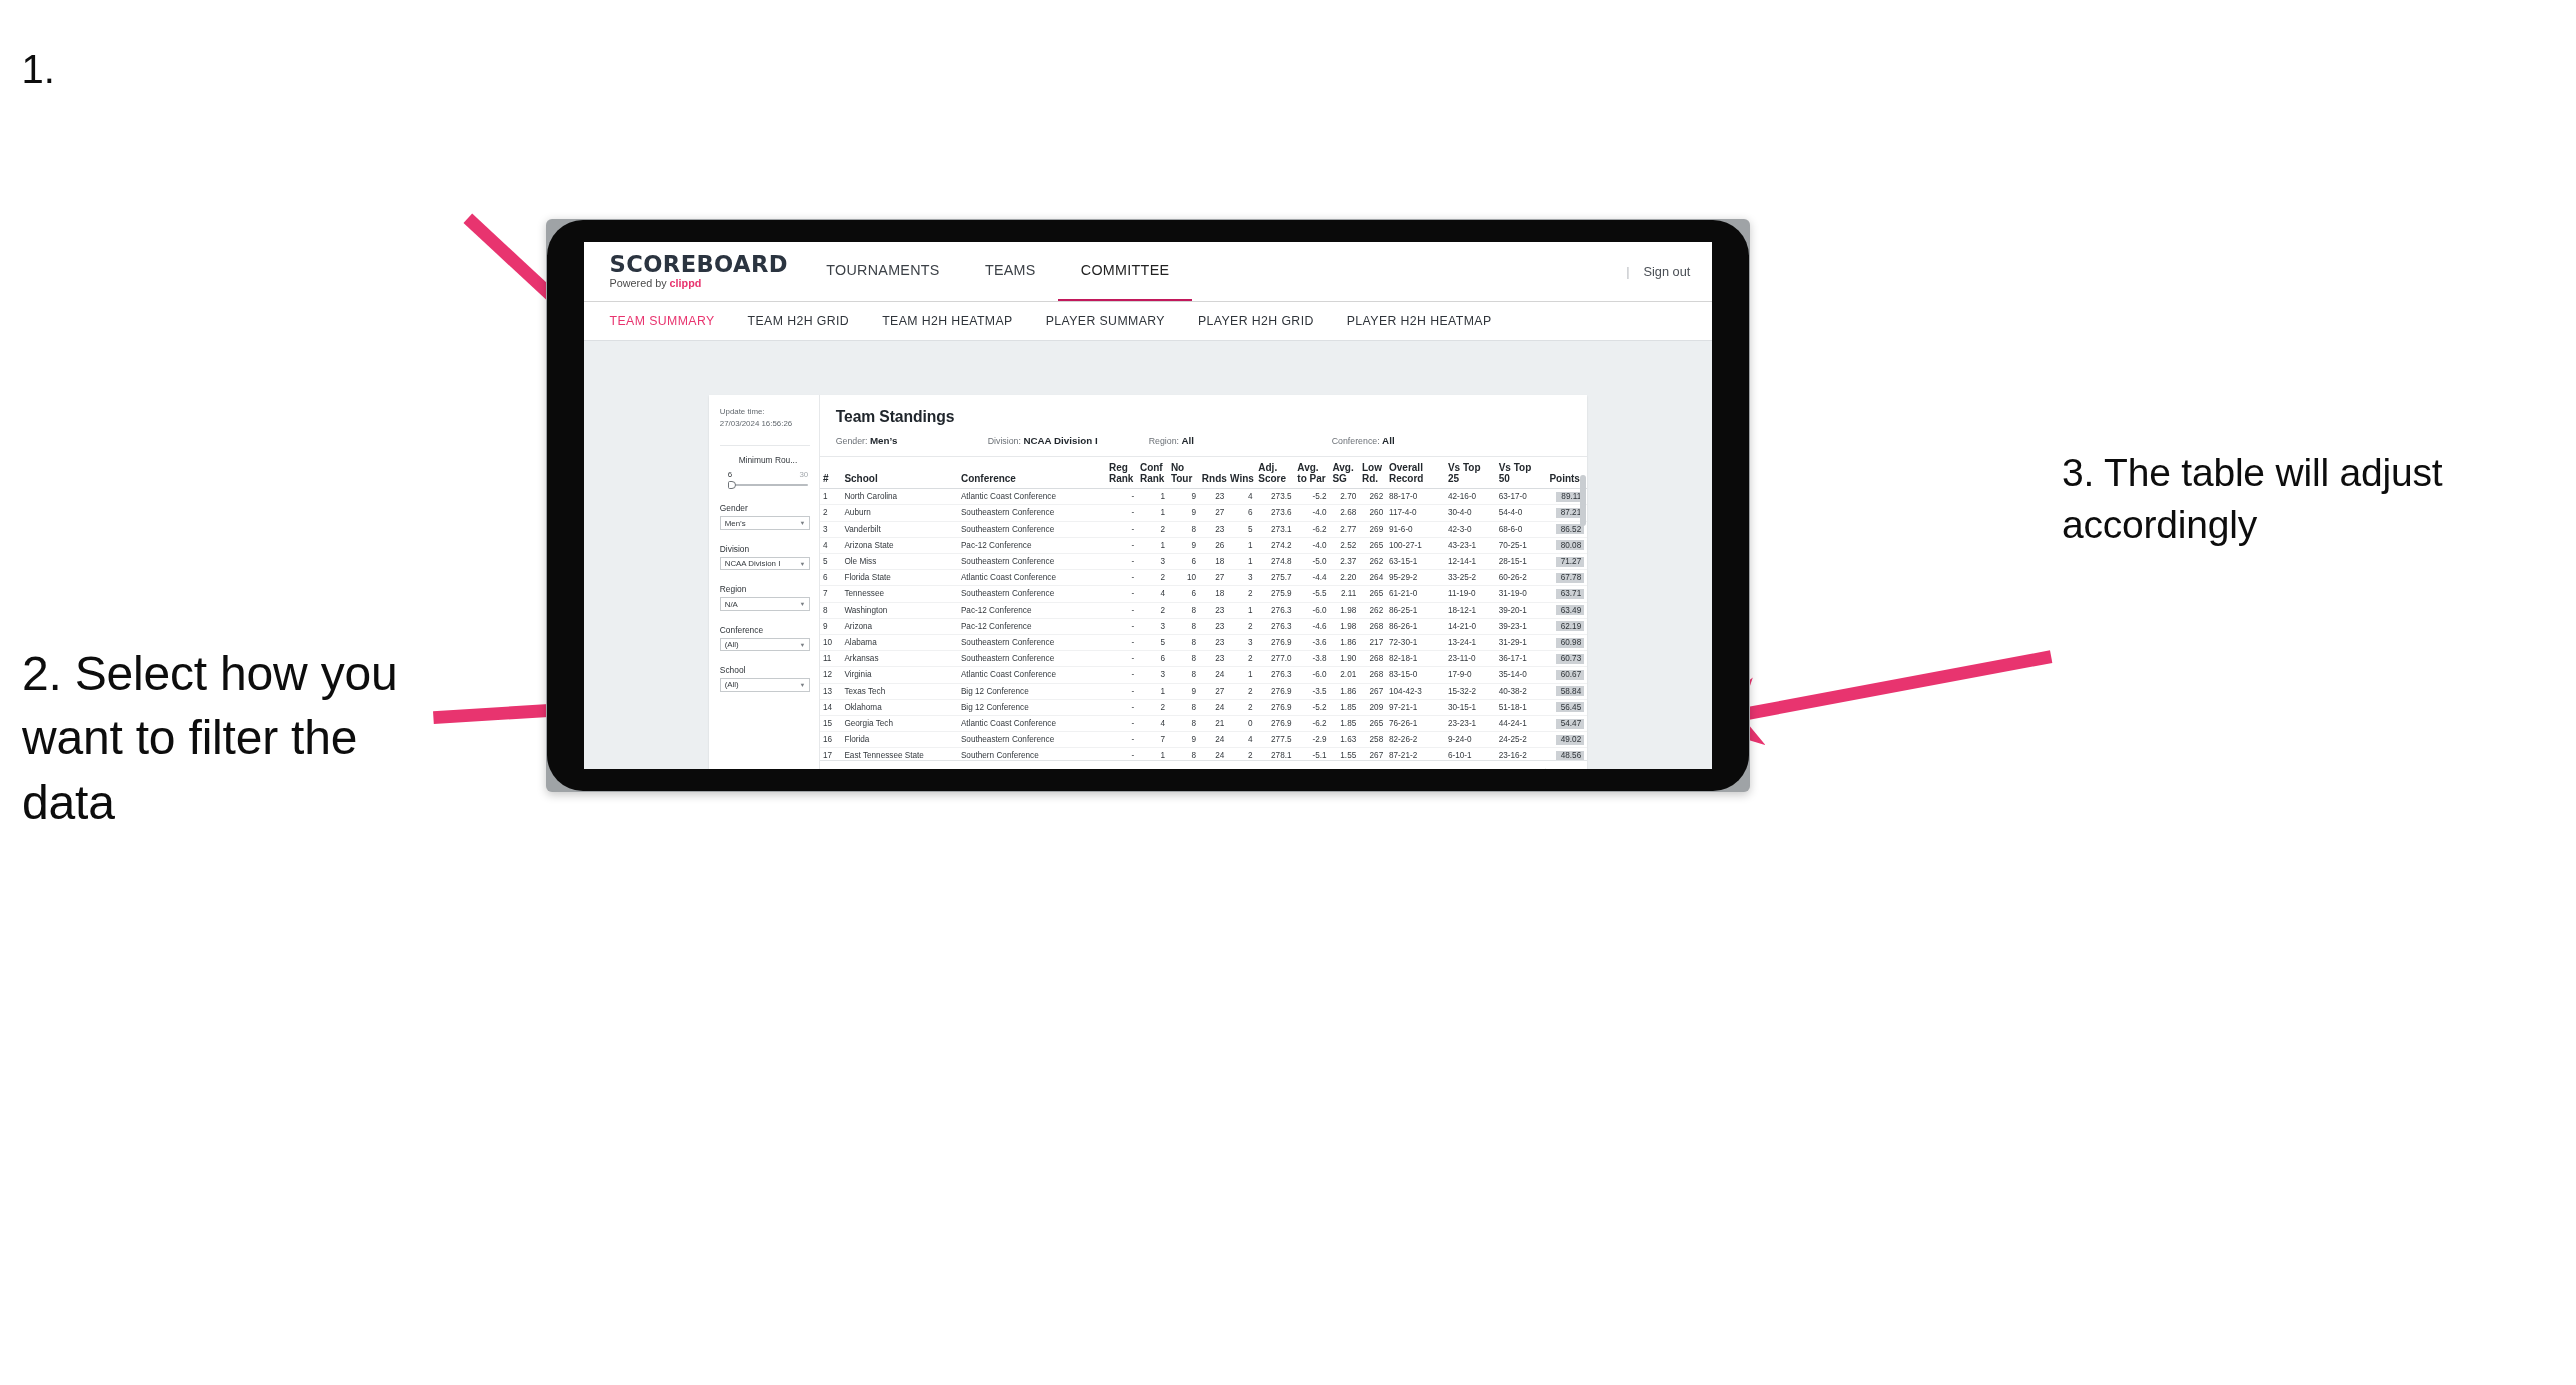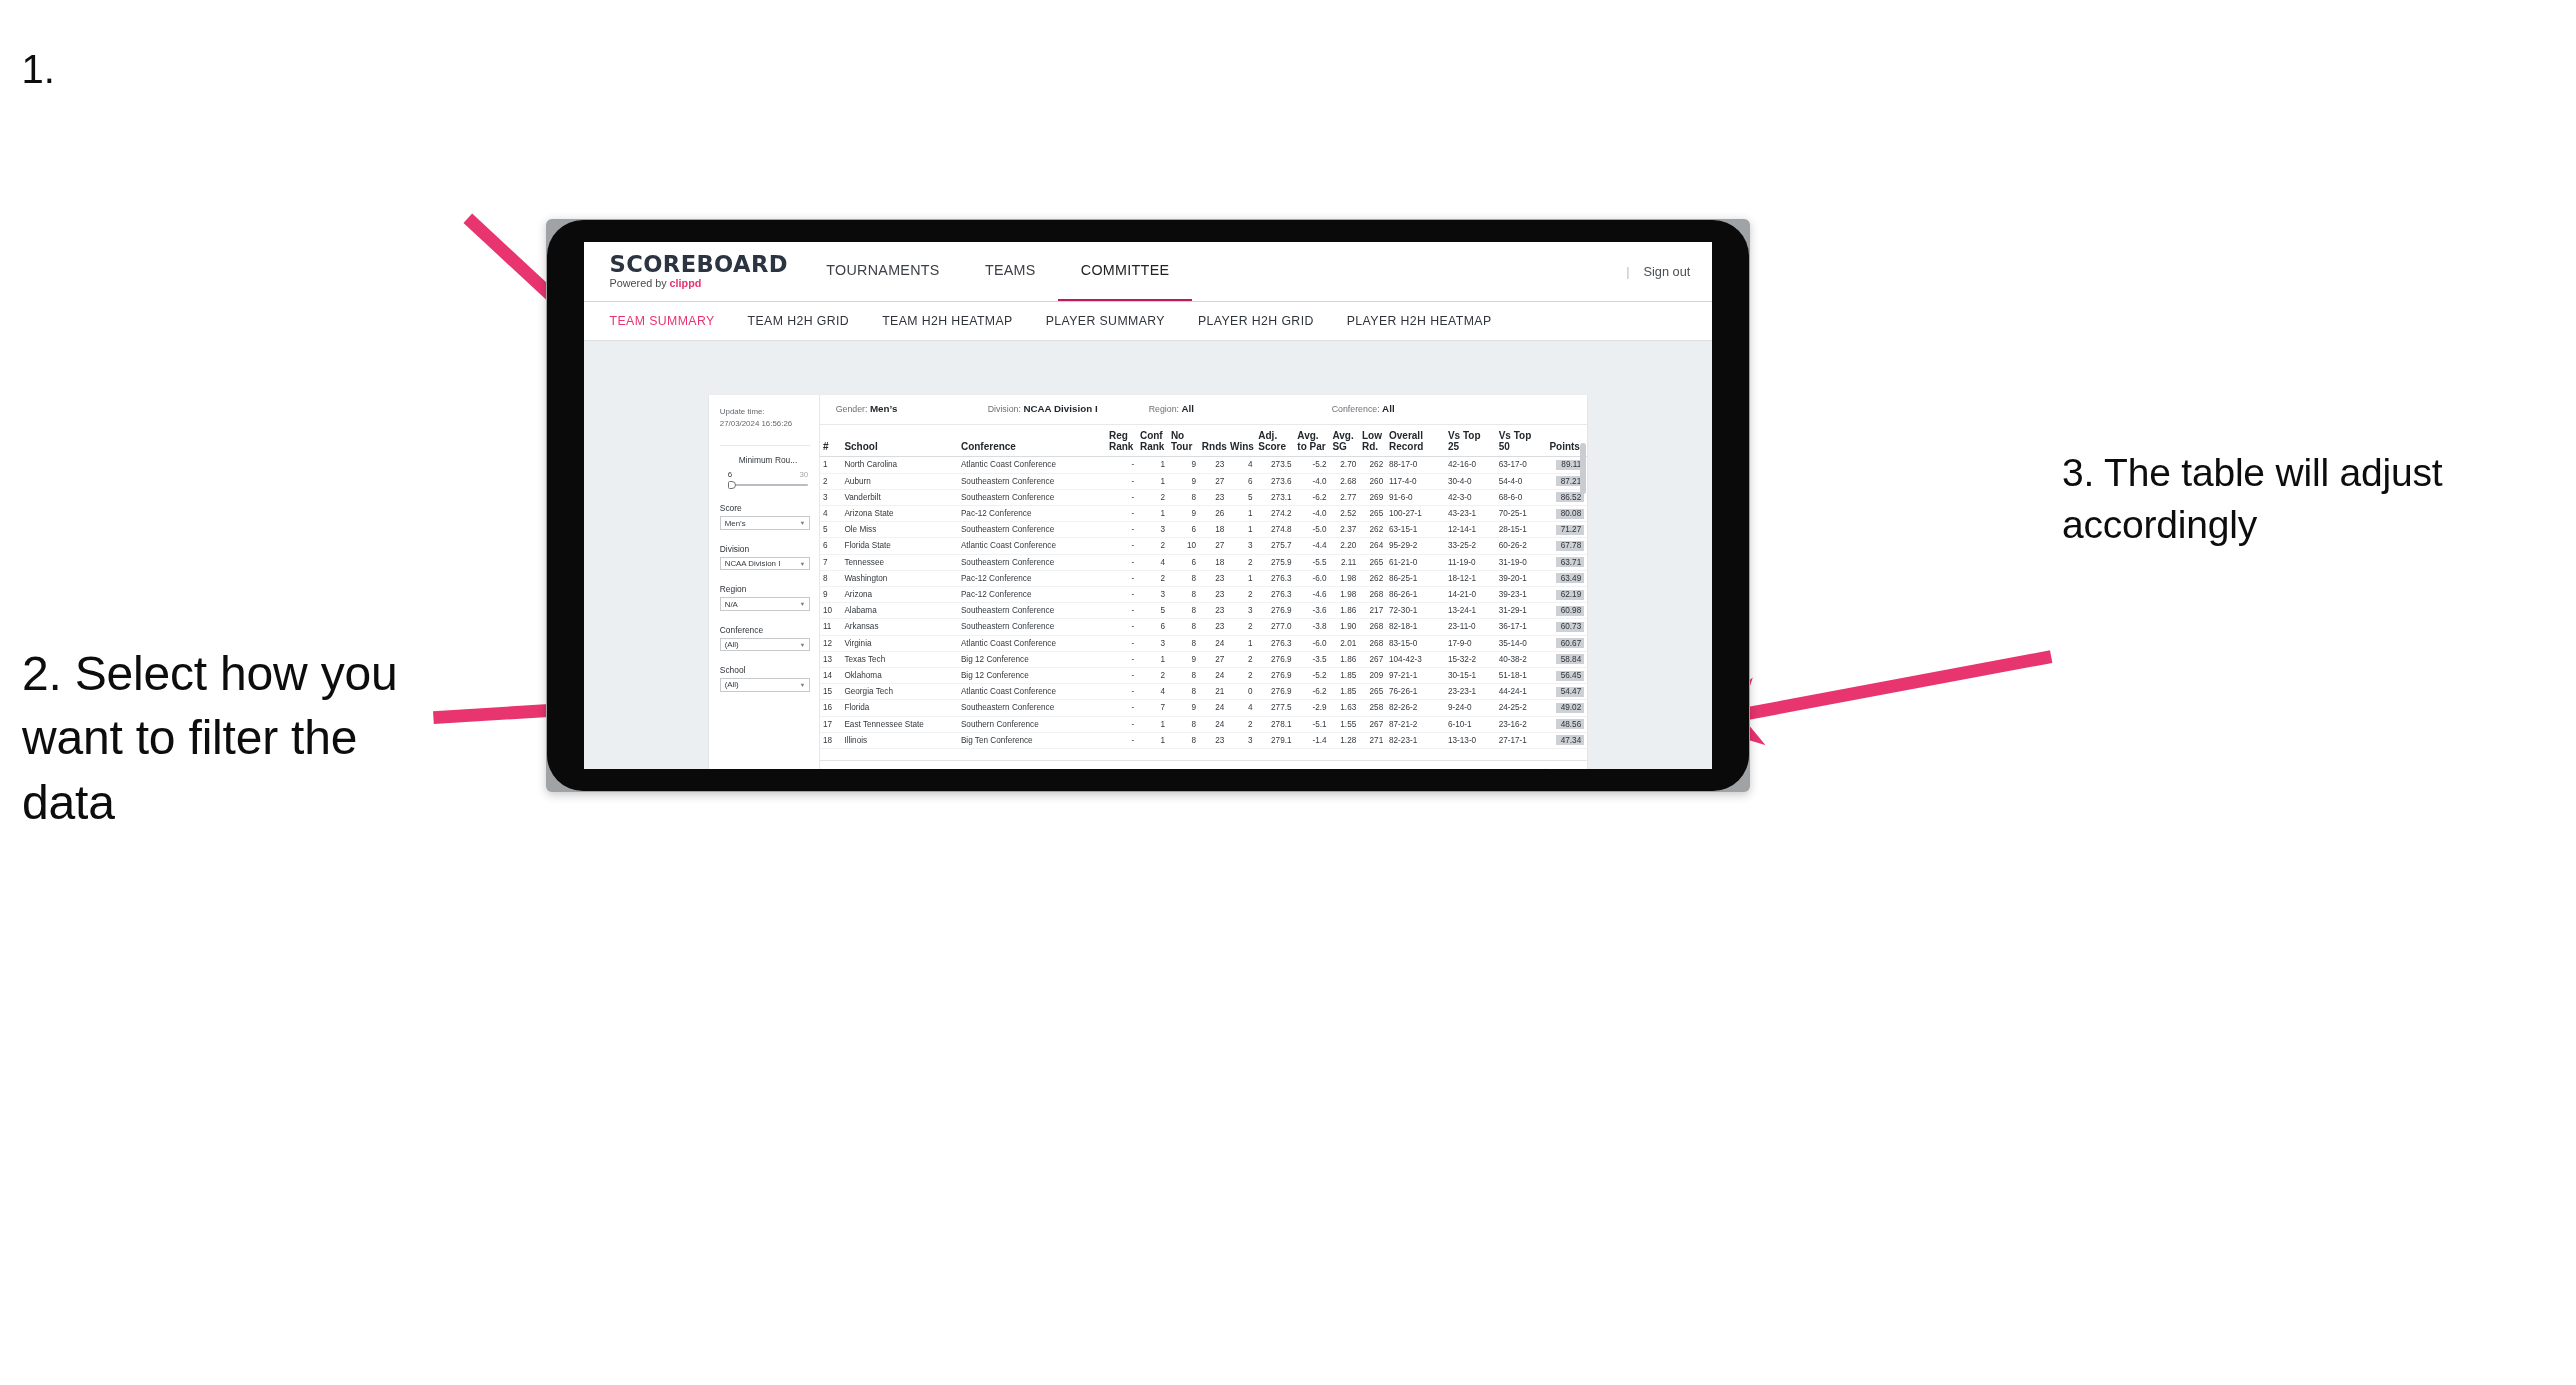--- a/index.html
+++ b/index.html
@@ -257,21 +257,21 @@
                     <span class="lo">6</span>
                     <span class="hi">30</span>
                   </div>
                   <div class="slider-track">
                     <div class="rail"></div>
                     <div class="knob"></div>
                   </div>
                 </div>
 
                 <div class="f-group">
-                  <div class="f-label">Score</div>
+                  <div class="f-label">Gender</div>
                   <div class="f-select">
                     <span class="val">Men’s</span>
                     <span class="caret">▼</span>
                   </div>
                 </div>
                 <div class="f-group">
                   <div class="f-label">Division</div>
                   <div class="f-select">
                     <span class="val">NCAA Division I</span>
                     <span class="caret">▼</span>
@@ -294,20 +294,21 @@
                 <div class="f-group">
                   <div class="f-label">School</div>
                   <div class="f-select">
                     <span class="val">(All)</span>
                     <span class="caret">▼</span>
                   </div>
                 </div>
               </div>
 
               <div class="viz-content">
+                <div class="viz-title">Team Standings</div>
                 <div class="viz-meta">
                   <div class="m m1"><span>Gender:</span> <b>Men’s</b></div>
                   <div class="m m2"><span>Division:</span> <b>NCAA Division I</b></div>
                   <div class="m m3"><span>Region:</span> <b>All</b></div>
                   <div class="m m4"><span>Conference:</span> <b>All</b></div>
                 </div>
 
                 <div class="tbl-wrap">
                   <table class="standings">
                     <thead>

